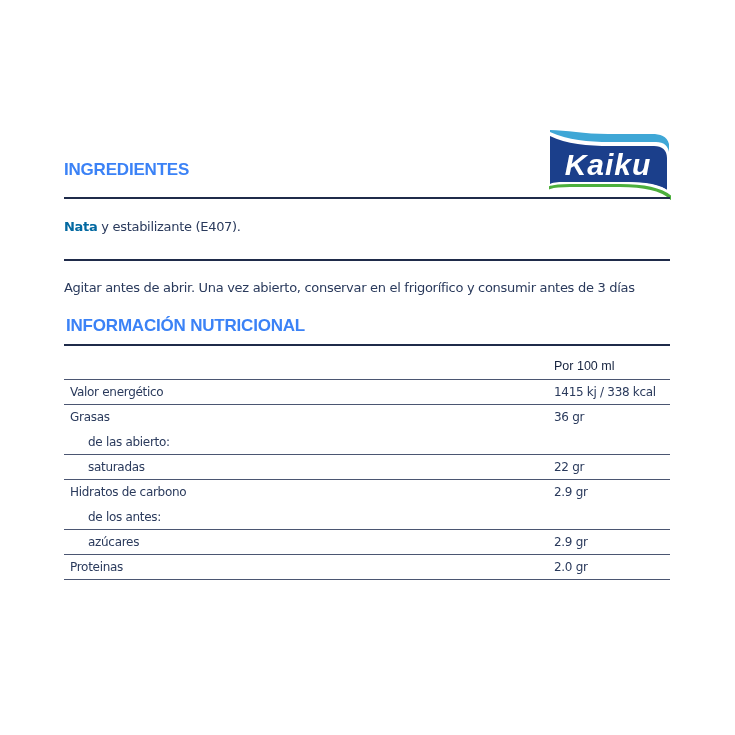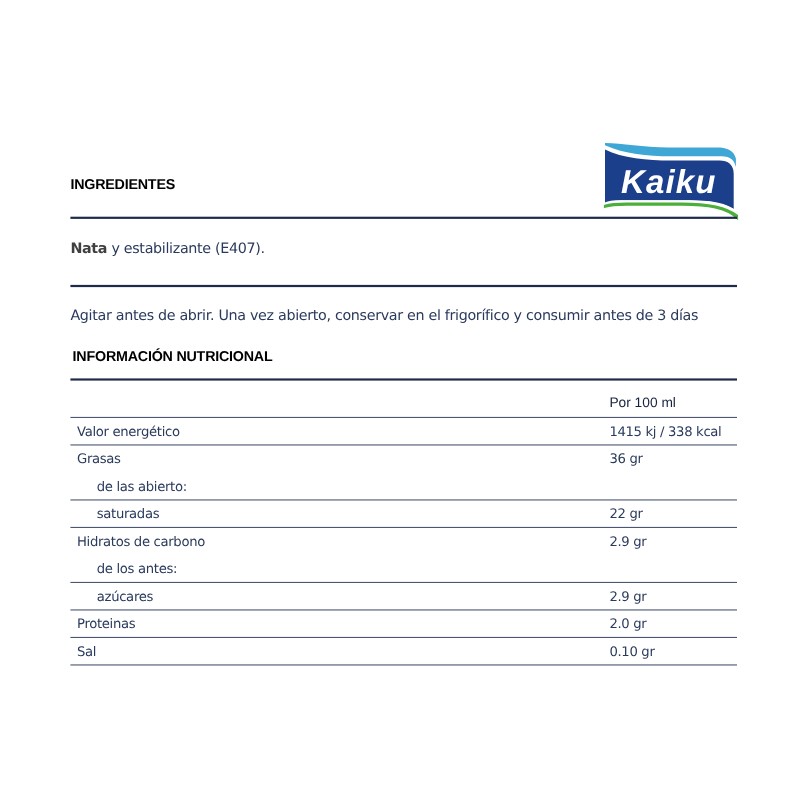--- a/index.html
+++ b/index.html
@@ -13,37 +13,37 @@
       position: relative;
       overflow: hidden;
       font-family: "DejaVu Sans", "Liberation Sans", sans-serif;
       color: #1a2a4a;
     }
     .abs { position: absolute; }
 
     .section-title {
       font-family: "Liberation Sans", sans-serif;
       font-weight: bold;
-      font-size: 13px;
+      font-size: 17px;
       letter-spacing: -0.2px;
-      color: #000000;
+      color: #3b82f6;
       white-space: nowrap;
     }
     .rule-thick {
       height: 2px;
       background: #1f2b4a;
     }
     .body-text {
       font-family: "DejaVu Sans", sans-serif;
       font-size: 13px;
       color: #2a3a5c;
       letter-spacing: -0.3px;
       white-space: nowrap;
     }
-    .body-text b { color: #404040; }
+    .body-text b { color: #0369a1; }
 
     
     .logo {
       left: 548px;
       top: 130px;
       width: 124px;
       height: 70px;
     }
 
     
@@ -161,17 +161,13 @@
   <div class="nrow bordered">
     <span class="lbl indent">azúcares</span>
     <span class="val">2.9 gr</span>
   </div>
 
   <div class="nrow bordered">
     <span class="lbl">Proteinas</span>
     <span class="val">2.0 gr</span>
   </div>
 
-  <div class="nrow bordered">
-    <span class="lbl">Sal</span>
-    <span class="val">0.10 gr</span>
-  </div>
 </div>
 
 </body></html>

